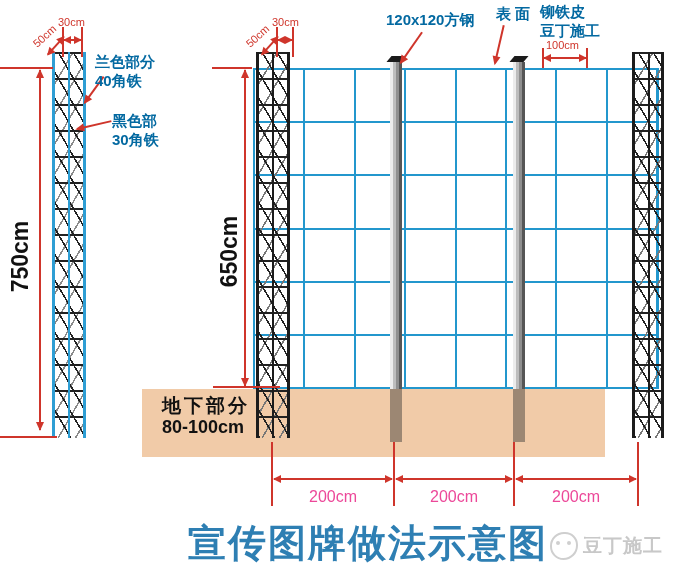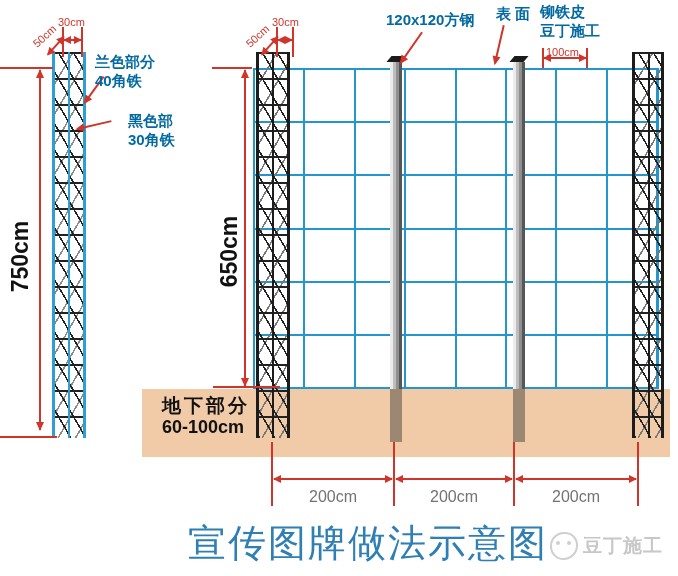--- a/index.html
+++ b/index.html
@@ -1,20 +1,20 @@
 <!DOCTYPE html>
 <html><head>
 <meta charset="utf-8">
 <style>
   html,body{margin:0;padding:0;background:#fff;}
   .canvas{position:relative;width:678px;height:576px;background:#ffffff;overflow:hidden;
           font-family:"Liberation Sans","DejaVu Sans",sans-serif;}
 
   
-  .ground{position:absolute;left:142px;top:389px;width:528px;height:68px;background:#f1cba8;z-index:1;}
+  .ground{position:absolute;left:142px;top:389px;width:463px;height:68px;background:#f1cba8;z-index:1;}
   .ground-label{position:absolute;left:20px;top:6px;color:#111;font-weight:bold;line-height:1.15;z-index:7;}
   .ground-label .l1{font-size:19px;letter-spacing:3px;}
   .ground-label .l2{font-size:18px;}
 
   
   .grid{position:absolute;left:253px;top:68px;width:404px;height:319px;z-index:2;
     border-right:2px solid #2397cd;border-bottom:2px solid #2397cd;
     background-image:
       repeating-linear-gradient(to right,#2397cd 0 2px,transparent 2px 50.4px),
       repeating-linear-gradient(to bottom,#2397cd 0 2px,transparent 2px 53.2px);}
@@ -50,38 +50,38 @@
     border-left:4px solid transparent;border-right:4px solid transparent;border-top:9px solid #cf352b;}
   .ptr{position:absolute;height:0;border-top:2px solid #cf352b;transform-origin:0 0;z-index:6;} 
   .ptr::before{content:'';position:absolute;left:-2px;top:-5px;
     border-top:4px solid transparent;border-bottom:4px solid transparent;border-right:9px solid #cf352b;}
 
   
   .red-dim{position:absolute;color:#cf352b;font-size:11px;z-index:7;white-space:nowrap;}
   .blk-label{position:absolute;color:#0369a1;font-size:15px;font-weight:bold;line-height:1.25;z-index:7;white-space:nowrap;}
   .vdim{position:absolute;color:#111;font-size:23px;font-weight:bold;text-align:center;
         transform:rotate(-90deg);z-index:7;white-space:nowrap;}
-  .dim200{position:absolute;color:#737373;font-size:16px;z-index:7;width:62px;text-align:center;}
+  .dim200{position:absolute;color:#ec4899;font-size:16px;z-index:7;width:62px;text-align:center;}
   .title{position:absolute;left:158px;top:518px;width:420px;text-align:center;color:#2e7fb3;
-         font-size:38px;font-weight:400;letter-spacing:2px;z-index:7;white-space:nowrap;}
+         font-size:38px;font-weight:700;letter-spacing:2px;z-index:7;white-space:nowrap;}
   .wm{position:absolute;color:#c8c8c8;z-index:7;display:flex;align-items:center;gap:5px;}
   .wm-text{font-size:19px;font-weight:bold;letter-spacing:1px;}
   .wm-icon{width:24px;height:24px;border:2px solid #cfcfcf;border-radius:50% 46% 52% 48%;position:relative;}
   .wm-icon::before{content:'';position:absolute;left:4px;top:7px;width:4px;height:4px;border-radius:50%;background:#cfcfcf;}
   .wm-icon::after{content:'';position:absolute;right:5px;top:7px;width:4px;height:4px;border-radius:50%;background:#cfcfcf;}
 </style>
 </head>
 <body>
 
 <div class="canvas">
 
   <div class="ground">
     <div class="ground-label">
       <div class="l1">地下部分</div>
-      <div class="l2">60-100cm</div>
+      <div class="l2">80-100cm</div>
     </div>
   </div>
 
   <div class="grid"></div>
 
   <div class="truss blue" style="left:52px;top:52px;width:28px;height:386px;"></div>
   <div class="truss dark" style="left:256px;top:52px;width:28px;height:386px;"></div>
   <div class="truss dark" style="left:632px;top:52px;width:26px;height:386px;"></div>
 
   <div class="post" style="left:390px;top:62px;height:380px;">
@@ -100,21 +100,21 @@
   <div class="dh" style="left:64px;top:39px;width:17px;"></div>
   <div class="red-dim" style="left:58px;top:16px;">30cm</div>
   <div class="dh" style="left:47px;top:54px;width:24px;transform:rotate(-48deg);transform-origin:0 0;"></div>
   <div class="red-dim" style="left:31px;top:30px;transform:rotate(-42deg);">50cm</div>
 
   <div class="blk-label" style="left:95px;top:53px;">
     <div>兰色部分</div>
     <div>40角铁</div>
   </div>
   <div class="ptr" style="left:84px;top:102px;width:32px;transform:rotate(-54deg);"></div>
-  <div class="blk-label" style="left:112px;top:112px;margin-left:16px;">
+  <div class="blk-label" style="left:112px;top:112px;">
     <div>黑色部</div>
     <div>30角铁</div>
   </div>
   <div class="ptr" style="left:77px;top:128px;width:35px;transform:rotate(-13deg);"></div>
 
   <div class="rl" style="left:212px;top:67px;width:40px;height:2px;"></div>
   <div class="rl" style="left:213px;top:386px;width:67px;height:2px;"></div>
   <div class="dv" style="left:244px;top:70px;height:316px;"></div>
   <div class="vdim" style="left:184px;top:238px;width:90px;">650cm</div>
   <div class="rl" style="left:276px;top:27px;width:2px;height:30px;"></div>
@@ -125,21 +125,21 @@
   <div class="red-dim" style="left:244px;top:30px;transform:rotate(-42deg);">50cm</div>
 
   <div class="blk-label" style="left:386px;top:11px;">120x120方钢</div>
   <div class="ptr" style="left:400px;top:62px;width:37px;transform:rotate(-55deg);"></div>
   <div class="blk-label" style="left:496px;top:5px;letter-spacing:4px;">表面</div>
   <div class="ptr" style="left:494px;top:63px;width:39px;transform:rotate(-77deg);"></div>
   <div class="blk-label" style="left:540px;top:3px;">
     <div>铆铁皮</div>
     <div>豆丁施工</div>
   </div>
-  <div class="red-dim" style="left:546px;top:46px;">100cm</div>
+  <div class="red-dim" style="left:546px;top:39px;">100cm</div>
   <div class="rl" style="left:542px;top:48px;width:2px;height:20px;"></div>
   <div class="rl" style="left:586px;top:48px;width:2px;height:20px;"></div>
   <div class="dh" style="left:544px;top:57px;width:42px;"></div>
 
   <div class="rl" style="left:271px;top:442px;width:2px;height:64px;"></div>
   <div class="rl" style="left:393px;top:442px;width:2px;height:64px;"></div>
   <div class="rl" style="left:513px;top:442px;width:2px;height:64px;"></div>
   <div class="rl" style="left:637px;top:442px;width:2px;height:64px;"></div>
   <div class="dh" style="left:274px;top:478px;width:118px;"></div>
   <div class="dh" style="left:396px;top:478px;width:116px;"></div>

